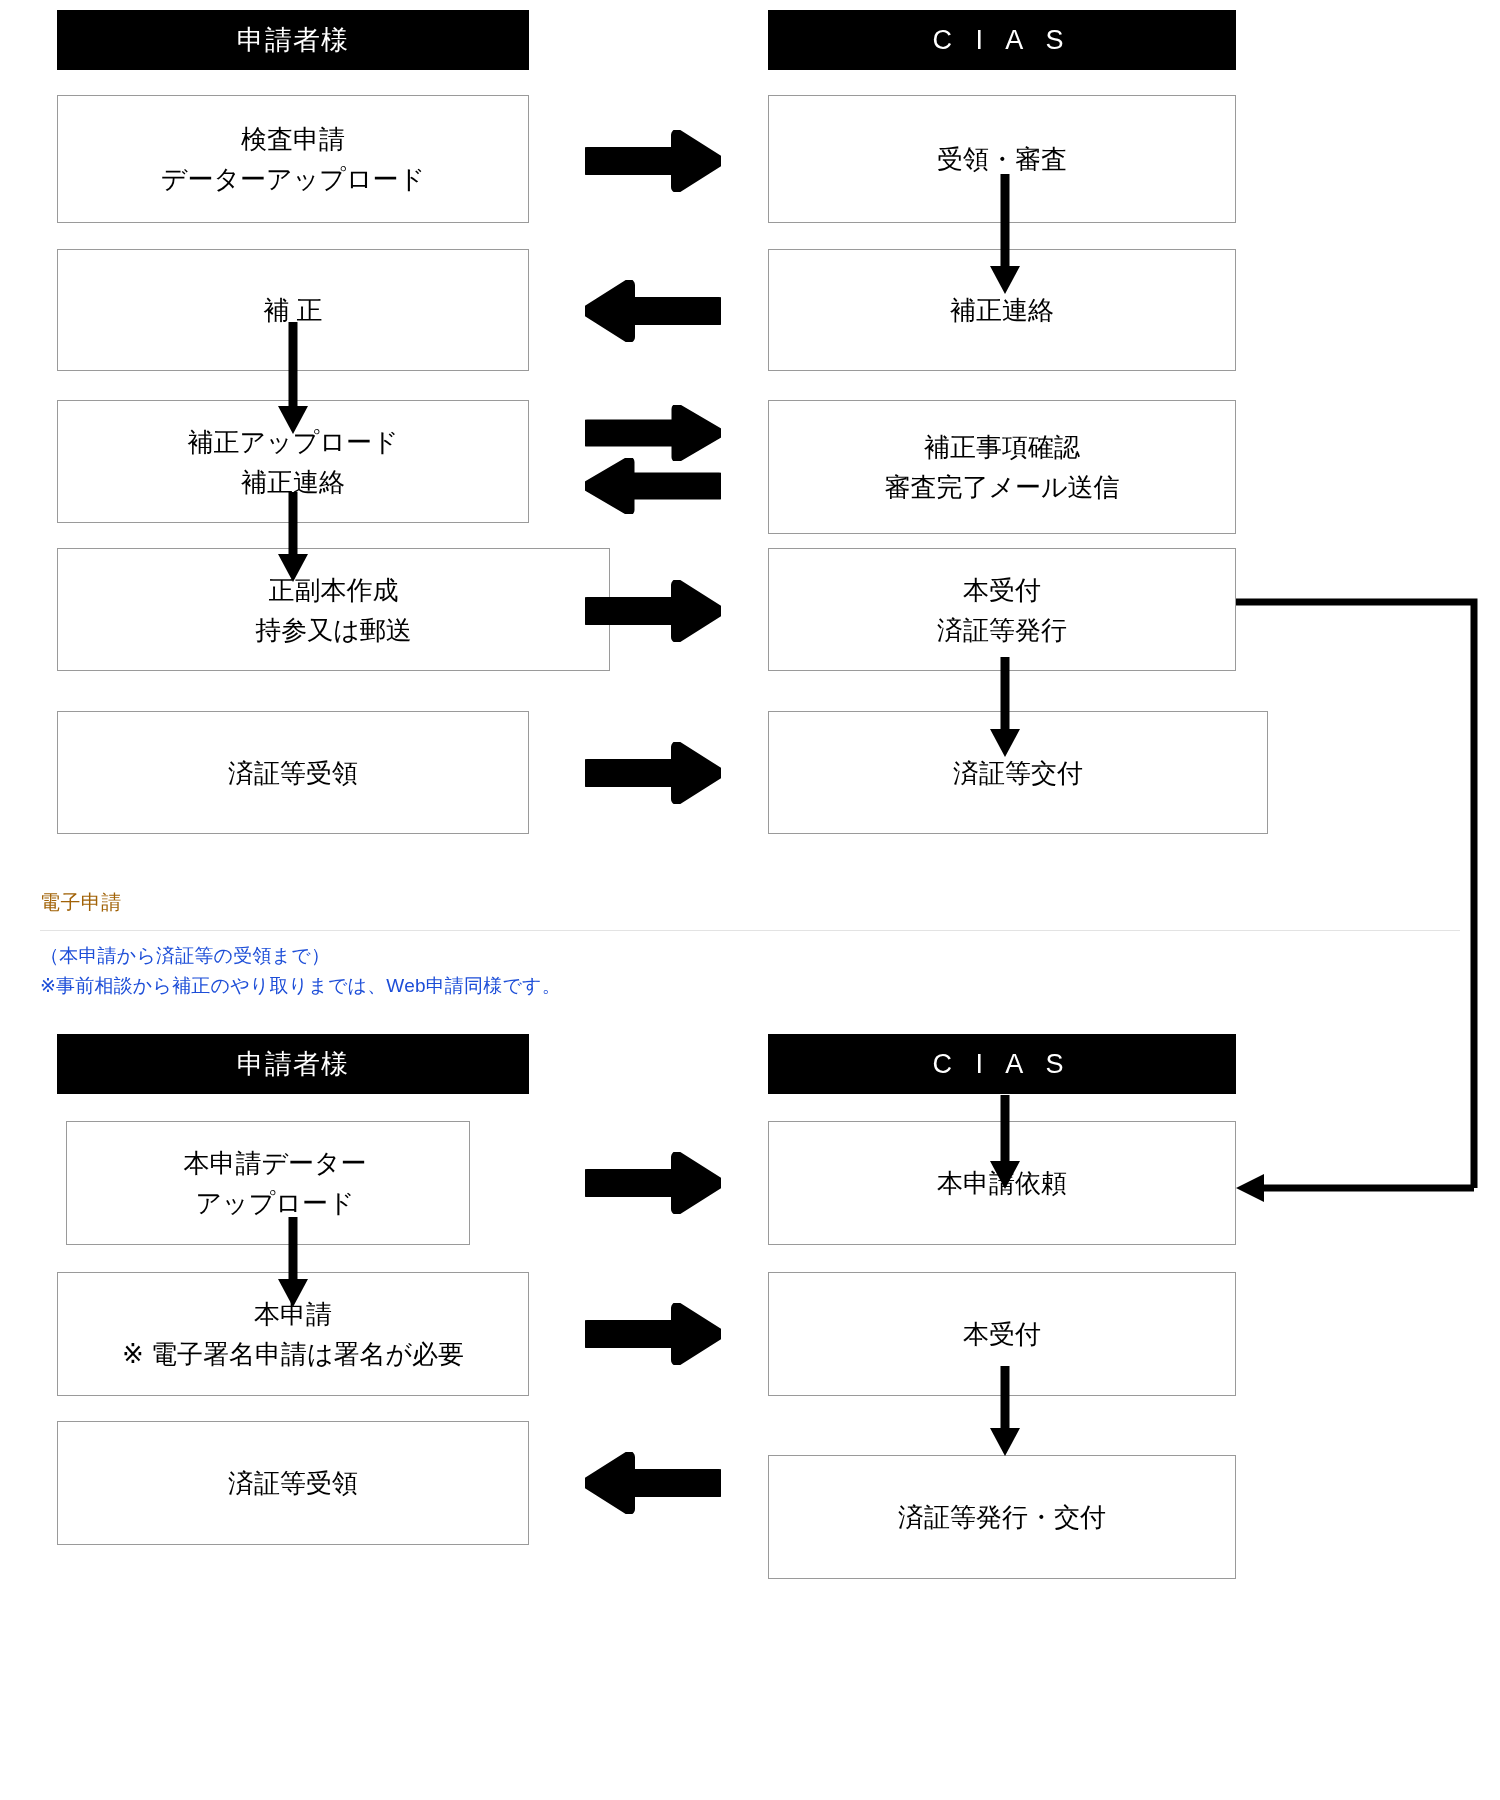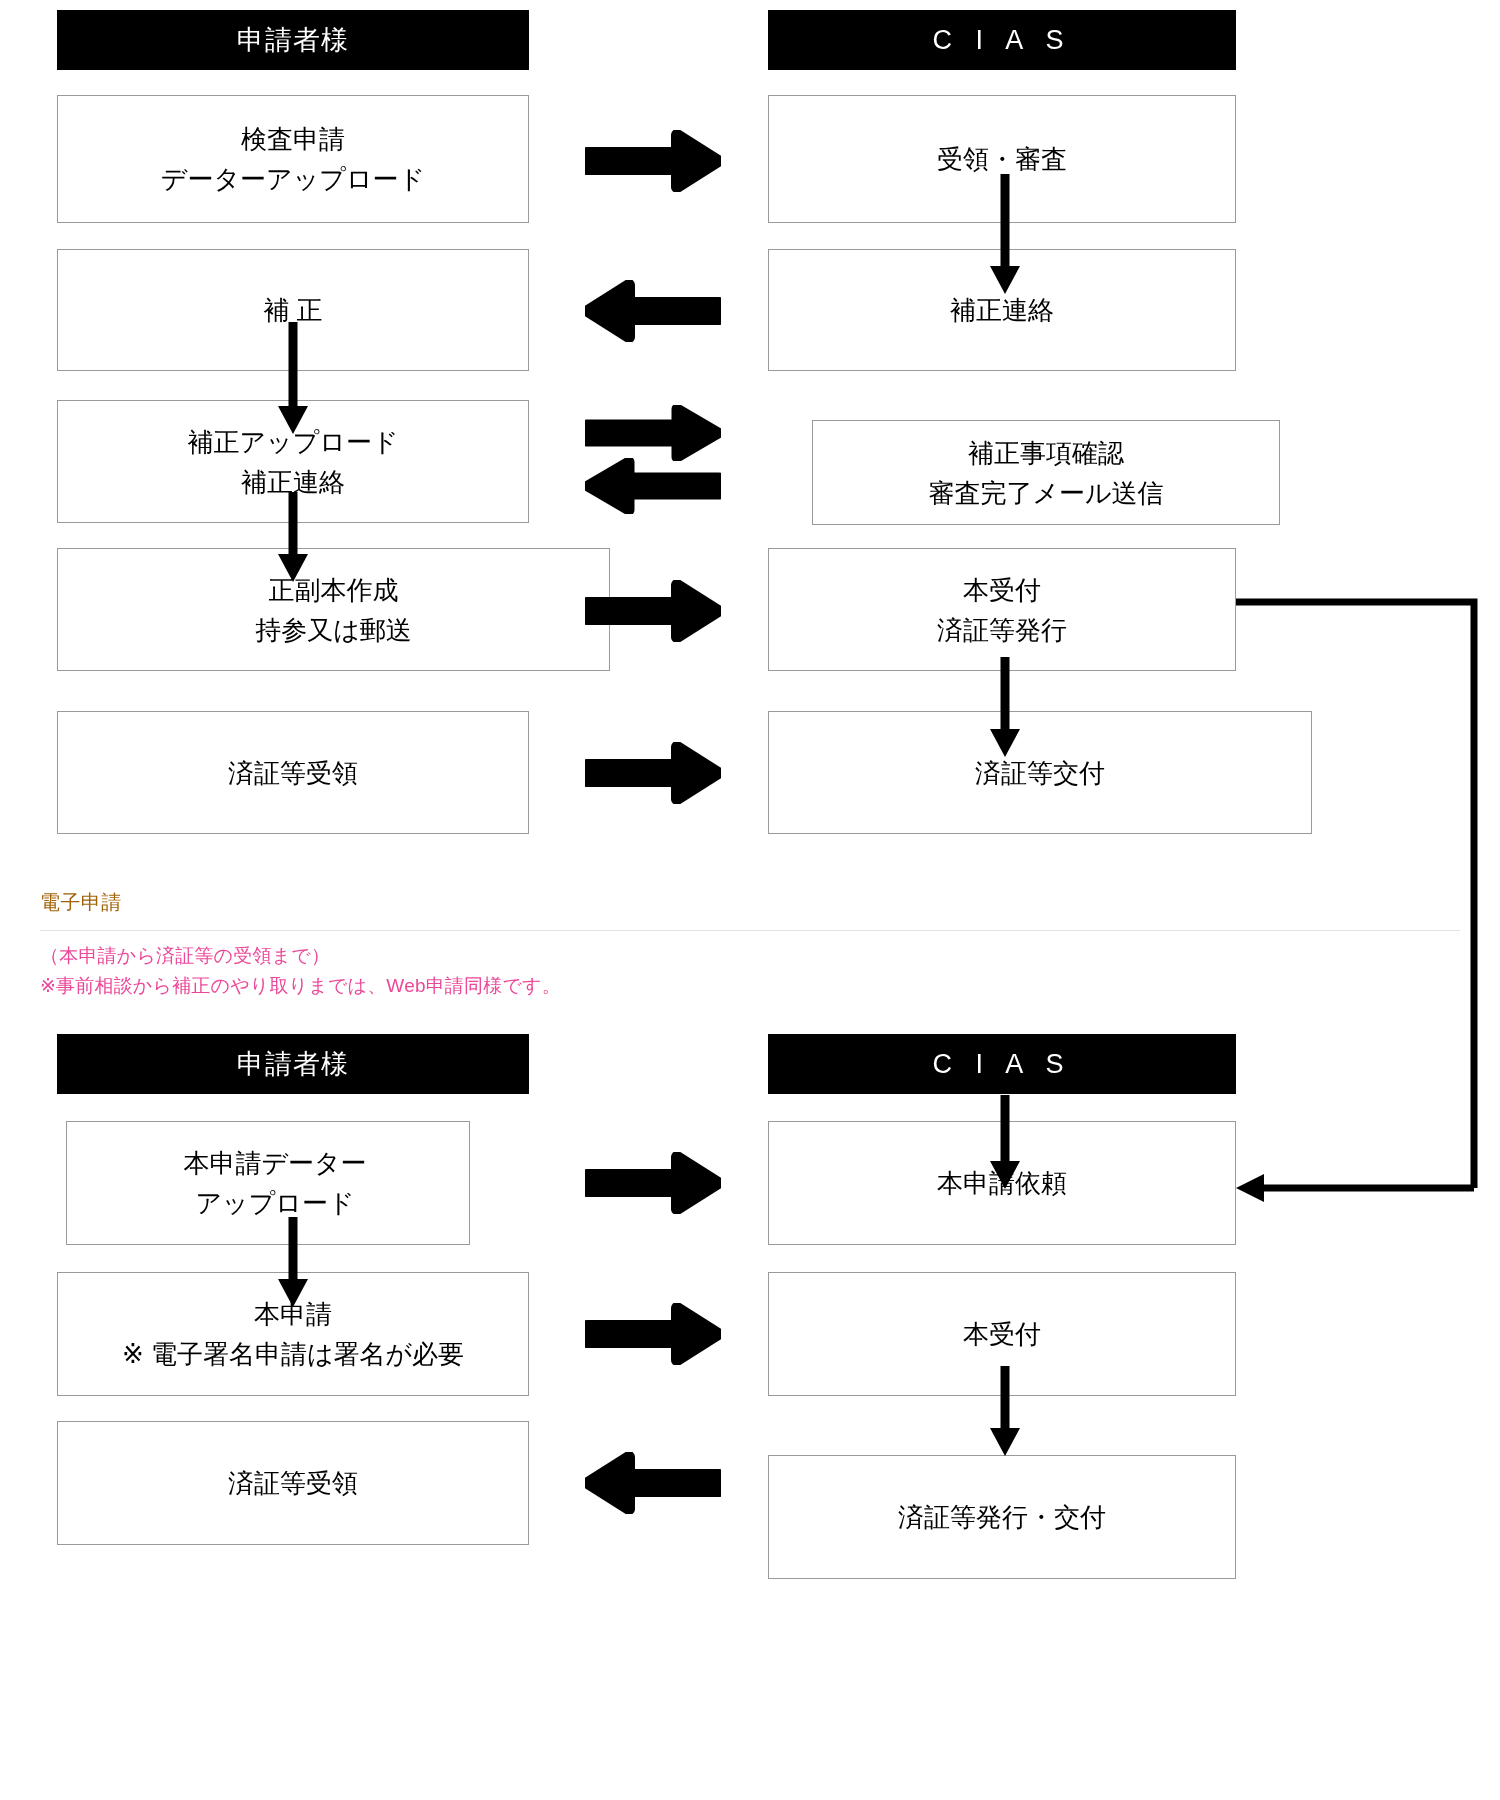--- a/index.html
+++ b/index.html
@@ -50,21 +50,21 @@
     color: #a16207;
     letter-spacing: 0.02em;
   }
   .sect-rule {
     position: absolute;
     border-top: 1px solid #e3e3e3;
   }
   .note {
     position: absolute;
     font-size: 19px;
-    color: #ec4899;
+    color: #1d4ed8;
     letter-spacing: 0.01em;
     white-space: nowrap;
   }
 
   
   .feedline { position: absolute; }
   .feedline svg { display:block; }
 </style>
 </head>
 <body>
@@ -103,31 +103,31 @@
   </div>
 
   <div class="box" style="left:768px; top:249px; width:468px; height:122px;">
     <span class="ln">補正連絡</span>
   </div>
 
   <div class="box" style="left:768px; top:95px; width:468px; height:128px;">
     <span class="ln">受領・審査</span>
   </div>
 
-  <div class="box two" style="left:768px; top:420px; width:468px; height:105px;margin-left:44px;">
+  <div class="box two" style="left:768px; top:400px; width:468px; height:134px;">
     <span class="ln">補正事項確認</span>
     <span class="ln">審査完了メール送信</span>
   </div>
 
   <div class="box two" style="left:768px; top:548px; width:468px; height:123px;">
     <span class="ln">本受付</span>
     <span class="ln">済証等発行</span>
   </div>
 
-  <div class="box" style="left:768px; top:711px; width:544px; height:123px;">
+  <div class="box" style="left:768px; top:711px; width:500px; height:123px;">
     <span class="ln">済証等交付</span>
   </div>
 
   <div class="harrow" style="left:585px; top:130px;">
     <svg width="136" height="62" viewBox="0 0 136 62">
       <path d="M2 23 L92 23 L92 5 L133 31 L92 57 L92 39 L2 39 Z" fill="#000" stroke="#000" stroke-width="12" stroke-linejoin="round"></path>
     </svg>
   </div>
 
   <div class="harrow" style="left:585px; top:280px;">

